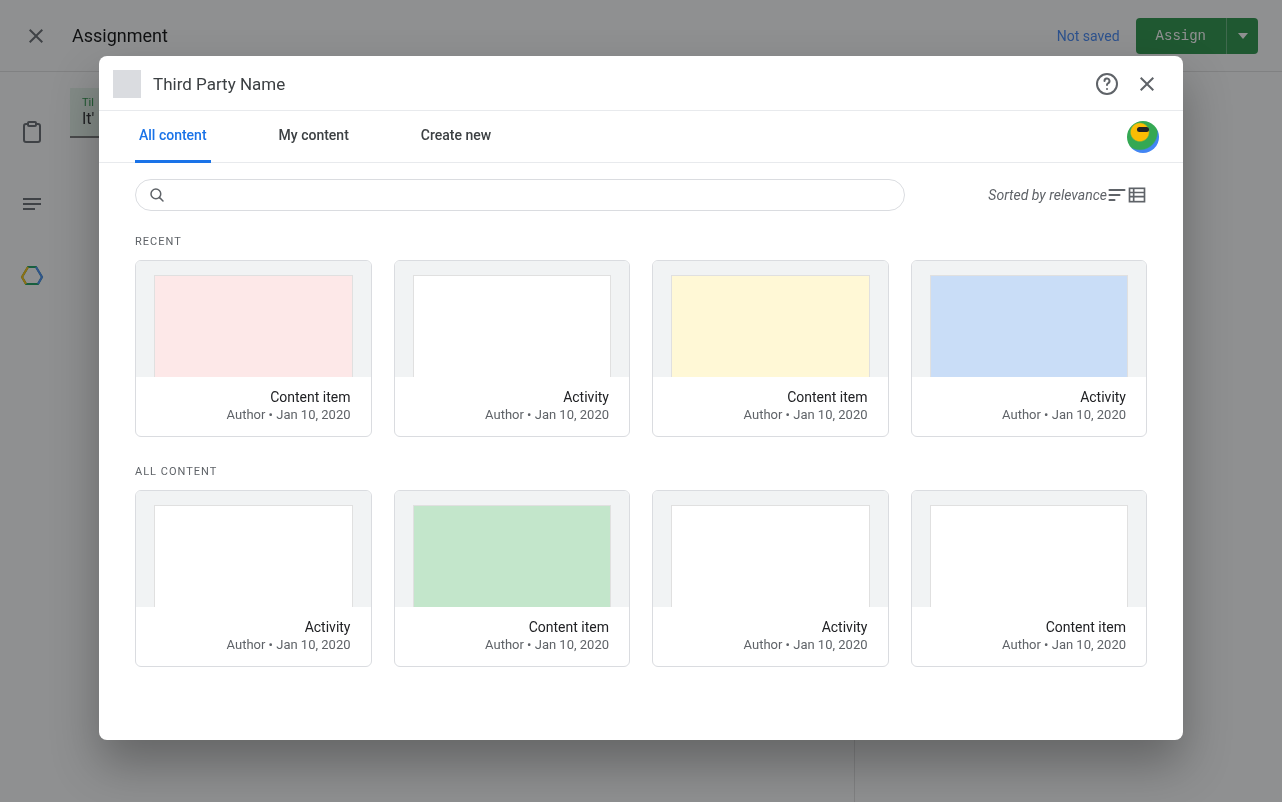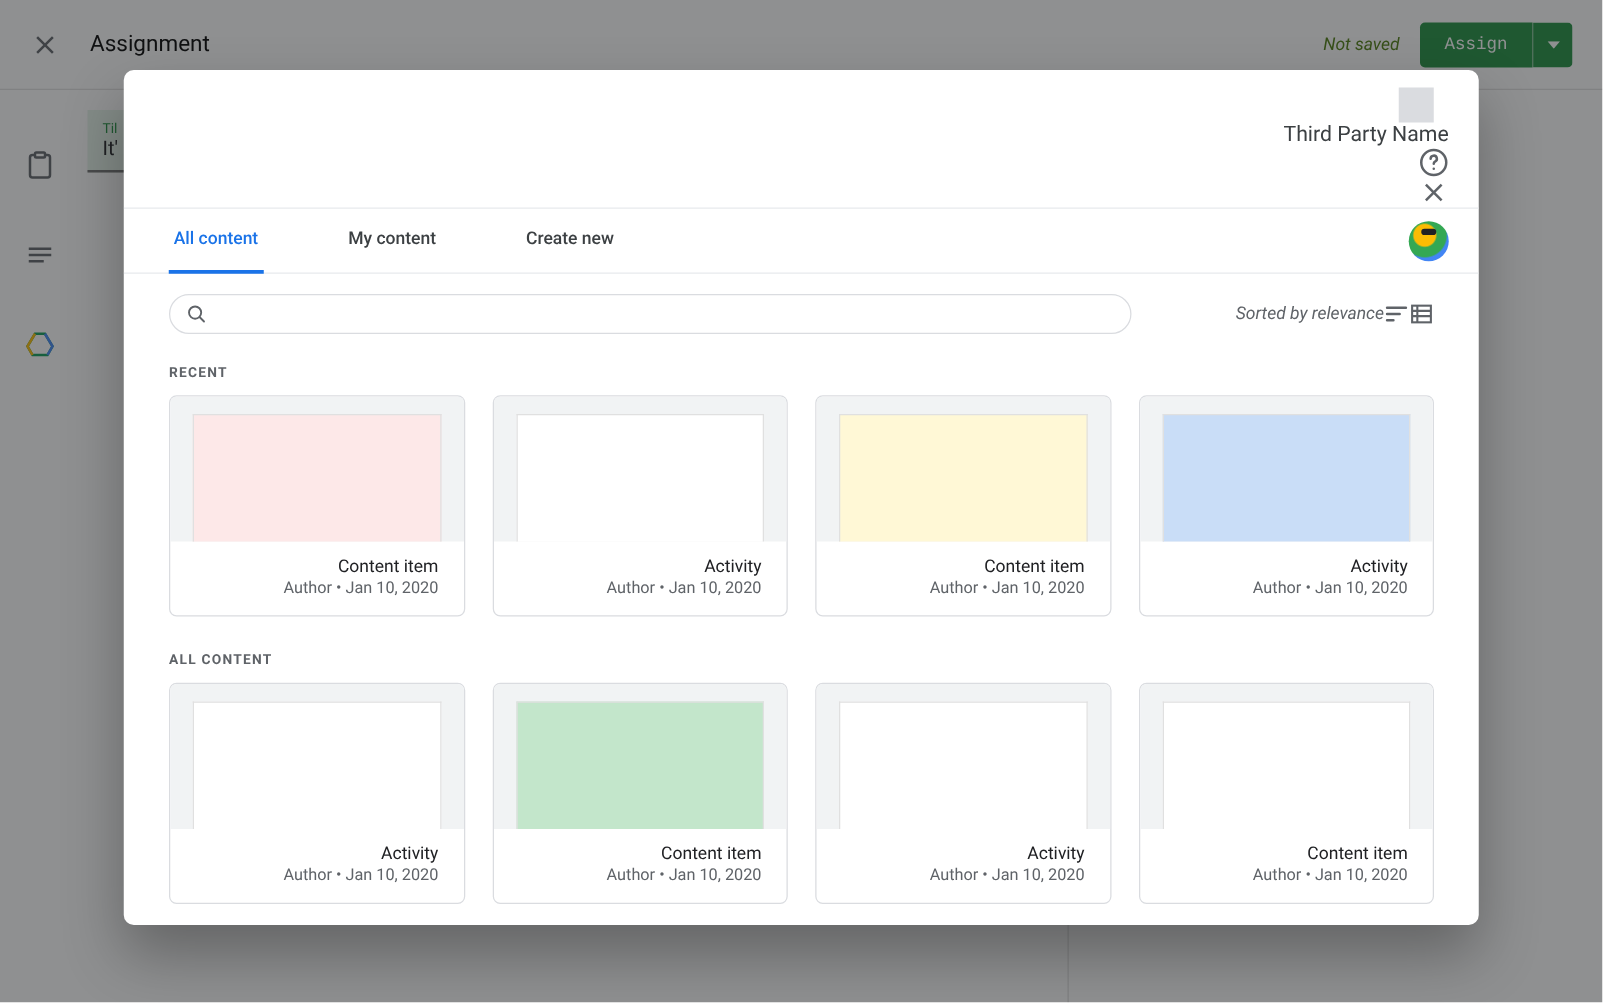--- a/index.html
+++ b/index.html
@@ -18,21 +18,21 @@
 }
 .app-header {
   height: 72px;
   display: flex;
   align-items: center;
   padding: 0 24px;
   border-bottom: 1px solid #e0e0e0;
 }
 .close-x { width: 24px; height: 24px; color: #5f6368; margin-right: 24px; cursor: pointer; }
 .app-title { font-size: 18px; color: #000000; flex: 1; }
-.not-saved { font-style: italic; color: #4d7c0f; font-size: 14px; margin-right: 16px; }
+.not-saved { color: #3b82f6; font-size: 14px; margin-right: 16px; }
 .assign-btn-group { display: flex; }
 .assign-btn { background: #1e8e3e; color: #fff; border: none; height: 36px; padding: 0 20px; border-radius: 4px 0 0 4px; font-size: 14px; font-weight: 500; cursor: pointer; font-family: Liberation Mono, monospace; }
 .assign-drop { background: #1e8e3e; color: #fff; border: none; border-left: 1px solid rgba(255,255,255,0.3); height: 36px; width: 32px; border-radius: 0 4px 4px 0; cursor: pointer; display: flex; align-items: center; justify-content: center; }
 .assign-drop svg { width: 10px; height: 6px; fill: #fff; }
 
 .side-area {
   position: absolute;
   top: 72px;
   left: 0;
   bottom: 0;
@@ -71,24 +71,23 @@
   height: 684px;
   background: #fff;
   border-radius: 8px;
   box-shadow: 0 24px 48px rgba(0,0,0,0.3);
   display: flex;
   flex-direction: column;
   overflow: hidden;
 }
 .modal-head {
   display: flex;
-  align-items: flex-end;
-  padding: 14px 24px 0 14px;
+  align-items: center;
+  padding: 14px 24px 12px 14px;
   border-bottom: 1px solid #e8eaed;
-  flex-direction: column;
 }
 .tp-logo { width: 28px; height: 28px; background: #dadce0; margin-right: 12px; }
 .tp-text { flex: 1; }
 .tp-name { font-size: 17px; color: #3c4043; }
 .tp-url { font-size: 13px; color: #5f6368; }
 .head-icon { width: 24px; height: 24px; color: #5f6368; margin-left: 16px; cursor: pointer; }
 
 .modal-tabs {
   display: flex;
   align-items: center;
@@ -122,21 +121,21 @@
   border-radius: 16px;
   display: flex;
   align-items: center;
   padding: 0 12px;
 }
 .search-box input { border: none; outline: none; flex: 1; font-size: 14px; background: transparent; margin-left: 8px; }
 .search-right { flex: 1; display: flex; align-items: center; justify-content: flex-end; }
 .sort-label { font-style: italic; color: #5f6368; font-size: 14px; }
 .tool-icon { width: 20px; height: 20px; color: #5f6368; cursor: pointer; }
 
-.section-label { font-size: 11px; letter-spacing: 1px; color: #5f6368; font-weight: 700; margin: 8px 0 12px; }
+.section-label { font-size: 11px; letter-spacing: 1px; color: #5f6368; font-weight: 400; margin: 8px 0 12px; }
 .card-grid { display: flex; gap: 22px; margin-bottom: 28px; text-align: right; }
 .card {
   width: 241px;
   border: 1px solid #dadce0;
   border-radius: 6px;
   overflow: hidden;
   cursor: pointer;
   background: #fff;
 }
 .card-preview {

